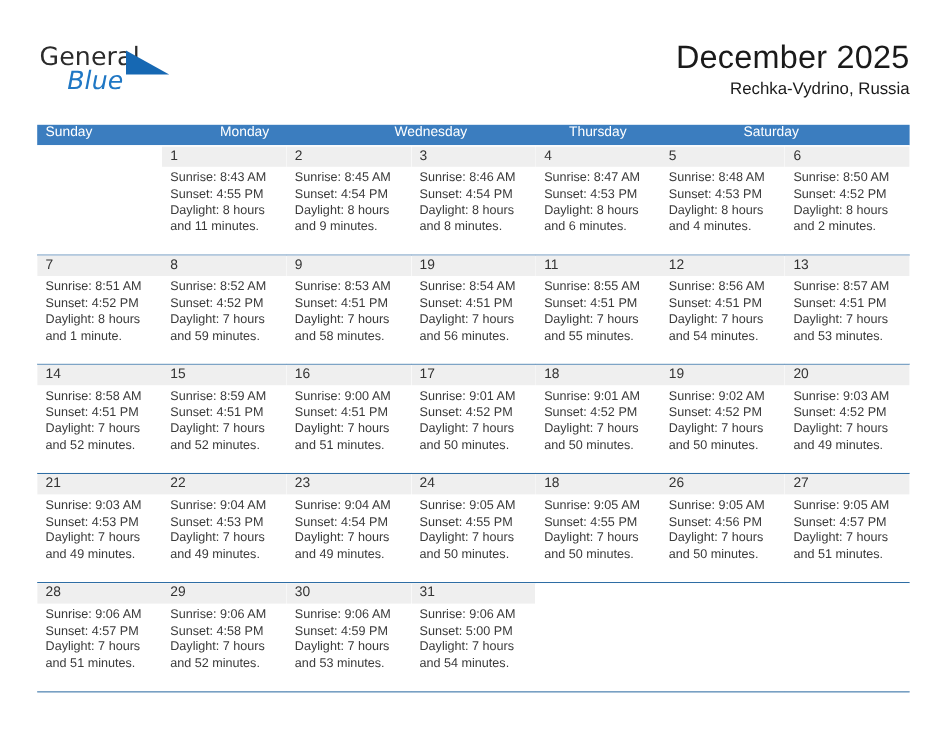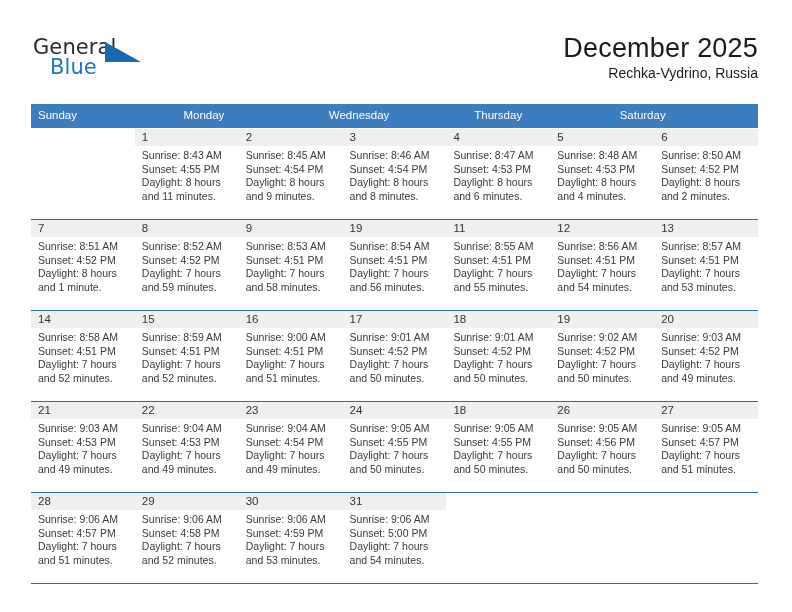--- a/index.html
+++ b/index.html
@@ -42,28 +42,29 @@
     top: 0;
     font-size: 21px;
     letter-spacing: 0.1px;
     color: #2b2b2b;
     font-family: "DejaVu Sans", sans-serif;
     font-weight: 400;
     line-height: 22px;
   }
   .brand-blue {
     position: absolute;
-    left: 17px;
+    left: 23px;
     top: 20px;
     font-size: 21px;
     letter-spacing: 0.1px;
     color: #1f77c4;
     font-family: "DejaVu Sans", sans-serif;
     font-weight: 400;
     line-height: 22px;
+    font-style: italic;
   }
   .brand-triangle {
     position: absolute;
     left: 72px;
     top: 6px;
     width: 0;
     height: 0;
     border-left: 36px solid #1668b3;
     border-top: 20px solid transparent;
   }
@@ -93,21 +94,22 @@
   
   .calendar {
     position: absolute;
     left: 31px;
     top: 104px;
     width: 727px;
   }
   .weekday-row {
     display: flex;
     background: #3b7dbf;
-    height: 24px;
+    height: 17px;
+    align-items: flex-end;
   }
   .weekday {
     flex: 1 1 0;
     color: #ffffff;
     font-size: 11.5px;
     line-height: 22px;
     padding-left: 7px;
     box-sizing: border-box;
     white-space: nowrap;
     overflow: hidden;

